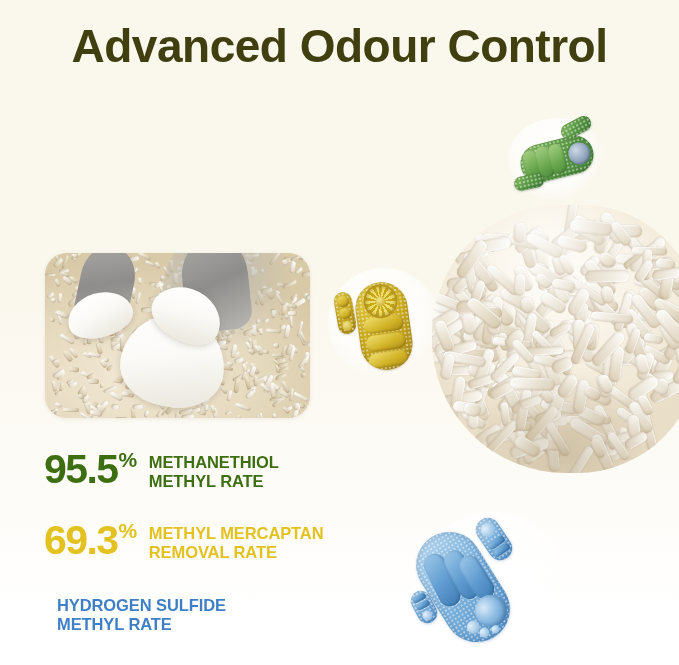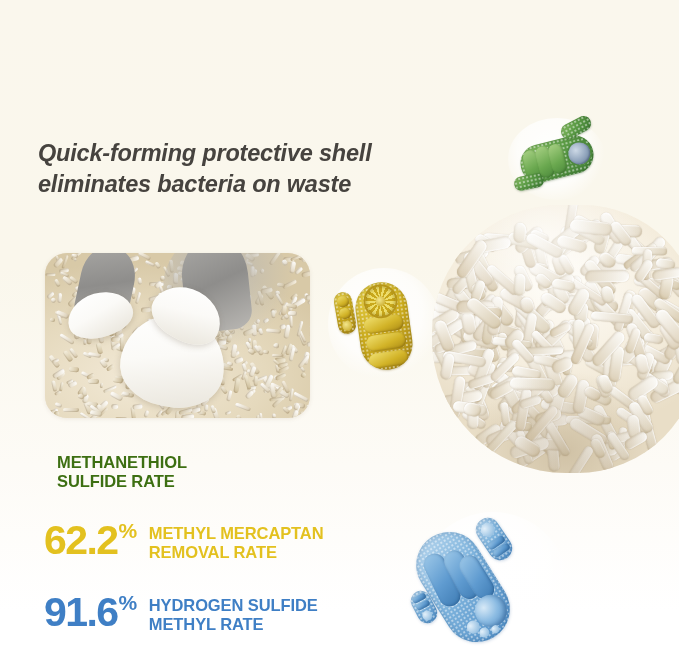--- a/index.html
+++ b/index.html
@@ -1053,36 +1053,36 @@
       <div class="b-seg" style="left:3px; top:33px; width:18px; height:7px;"></div>
     </div>
     <div class="cap b-body rodlet" style="left:-4px; top:78px; width:20px; height:34px; transform:rotate(-28deg);">
       <div class="dotfill"></div>
       <div class="b-seg" style="left:3px; top:4px; width:14px; height:6px;"></div>
       <div class="b-seg" style="left:3px; top:12px; width:14px; height:6px;"></div>
       <div class="b-bub" style="left:4px; top:21px; width:10px; height:10px;"></div>
     </div>
   </div>
 
-  <div id="lede" style="color: rgb(70, 67, 63);">Quick-forming protective shell eliminates bacteria on waste</div>
+  <div id="title" style="color: rgb(63, 63, 16);">Advanced Odour Control</div>
 
   <div class="stat-row" id="stat-0">
+    <div class="stat-value" style="color: rgb(61, 111, 18);">
+      <span>95.5</span><span class="stat-pct">%</span>
+    </div>
     <div class="stat-label" style="color: rgb(61, 111, 18);">METHANETHIOL
-SULFIDE RATE</div>
+METHYL RATE</div>
   </div>
 
   <div class="stat-row" id="stat-1">
     <div class="stat-value" style="color: rgb(227, 193, 31);">
-      <span>62.2</span><span class="stat-pct">%</span>
+      <span>69.3</span><span class="stat-pct">%</span>
     </div>
     <div class="stat-label" style="color: rgb(227, 193, 31);">METHYL MERCAPTAN
 REMOVAL RATE</div>
   </div>
 
   <div class="stat-row" id="stat-2">
-    <div class="stat-value" style="color: rgb(63, 127, 197);">
-      <span>91.6</span><span class="stat-pct">%</span>
-    </div>
     <div class="stat-label" style="color: rgb(63, 127, 197);">HYDROGEN SULFIDE
 METHYL RATE</div>
   </div>
 
 </div>
 
 </body></html>

